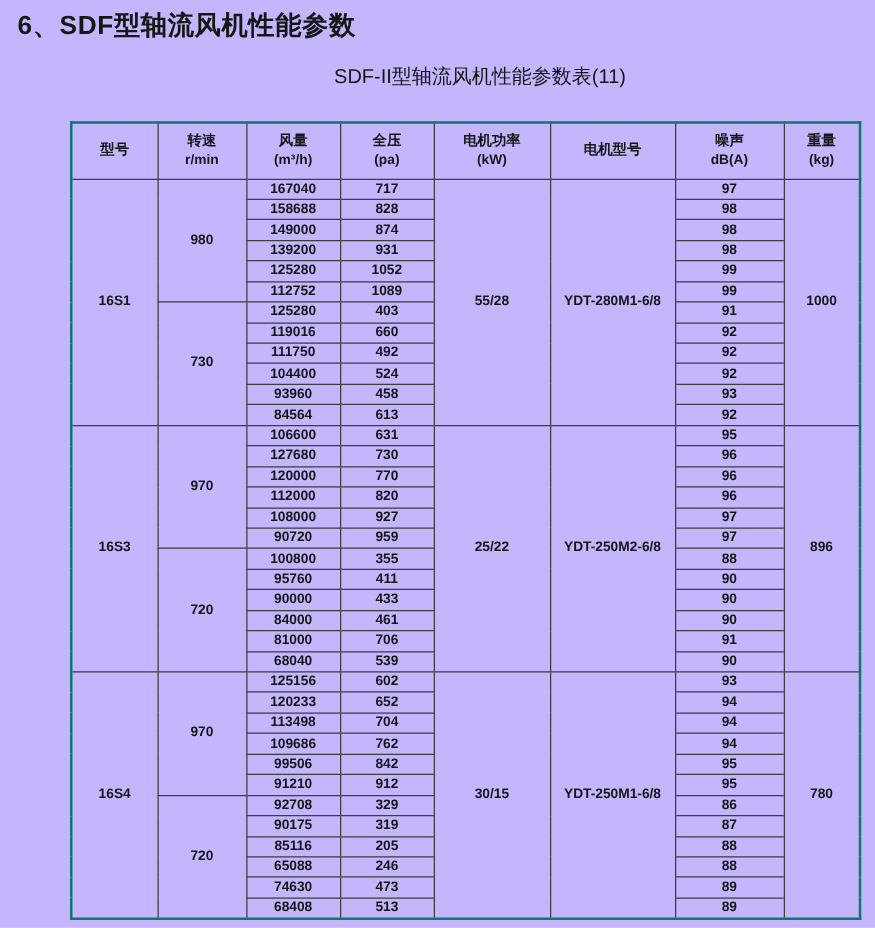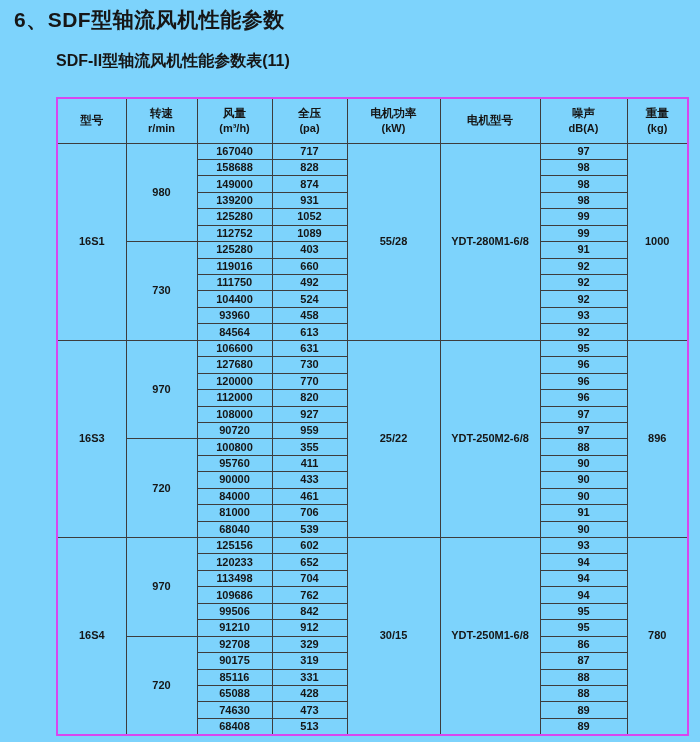--- a/index.html
+++ b/index.html
@@ -4,48 +4,48 @@
 <style>
   * { box-sizing: border-box; margin: 0; padding: 0; }
   html, body { width: 700px; height: 742px; }
   body {
     background: #ffffff;
     font-family: "Liberation Sans", sans-serif;
     color: #161616;
     position: relative;
     overflow: hidden;
   }
-  .page { position: absolute; inset: 0; background: #7dd3fc; }
+  .page { position: absolute; inset: 0; background: #c4b5fd; }
   .title {
     position: absolute;
     left: 14px;
     top: 6px;
     font-size: 21px;
     font-weight: bold;
     letter-spacing: 0.5px;
     white-space: nowrap;
   }
   .subtitle {
     position: absolute;
-    left: 56px;
+    left: 68px;
     top: 51px;
     width: 632px;
-    text-align: left;
+    text-align: center;
     font-size: 16px;
-    font-weight: bold;
+    font-weight: normal;
     white-space: nowrap;
   }
   table.spec-table {
     position: absolute;
     left: 56px;
     top: 97px;
     width: 632px;
     border-collapse: collapse;
     table-layout: fixed;
-    border: 2px solid #d946ef;
+    border: 2px solid #0f766e;
   }
   .spec-table th, .spec-table td {
     border: 1px solid #3d3d3d;
     text-align: center;
     vertical-align: middle;
     font-weight: bold;
     padding: 0;
     overflow: hidden;
     white-space: nowrap;
   }
@@ -289,26 +289,26 @@
           <td>329</td>
           <td>86</td>
         </tr>
         <tr>
           <td>90175</td>
           <td>319</td>
           <td>87</td>
         </tr>
         <tr>
           <td>85116</td>
-          <td>331</td>
+          <td>205</td>
           <td>88</td>
         </tr>
         <tr>
           <td>65088</td>
-          <td>428</td>
+          <td>246</td>
           <td>88</td>
         </tr>
         <tr>
           <td>74630</td>
           <td>473</td>
           <td>89</td>
         </tr>
         <tr>
           <td>68408</td>
           <td>513</td>

